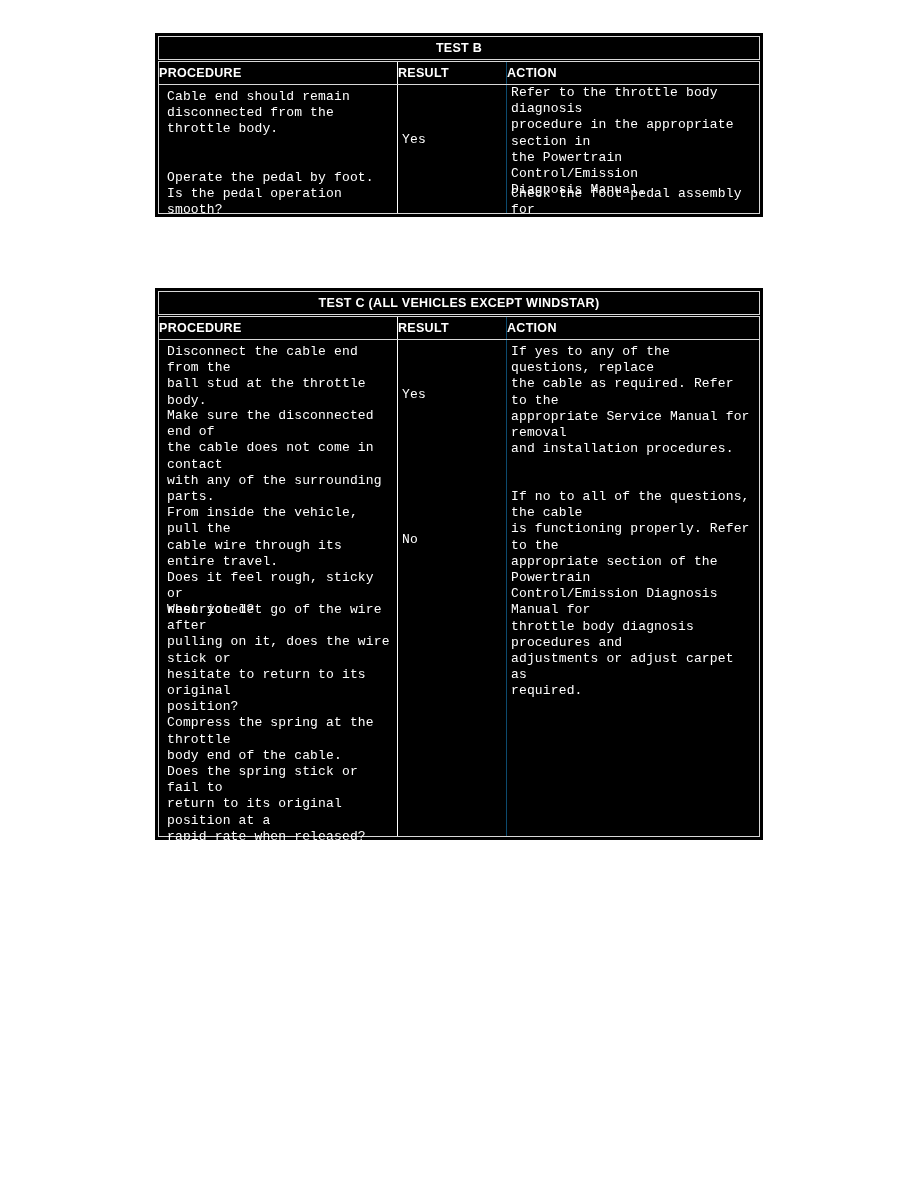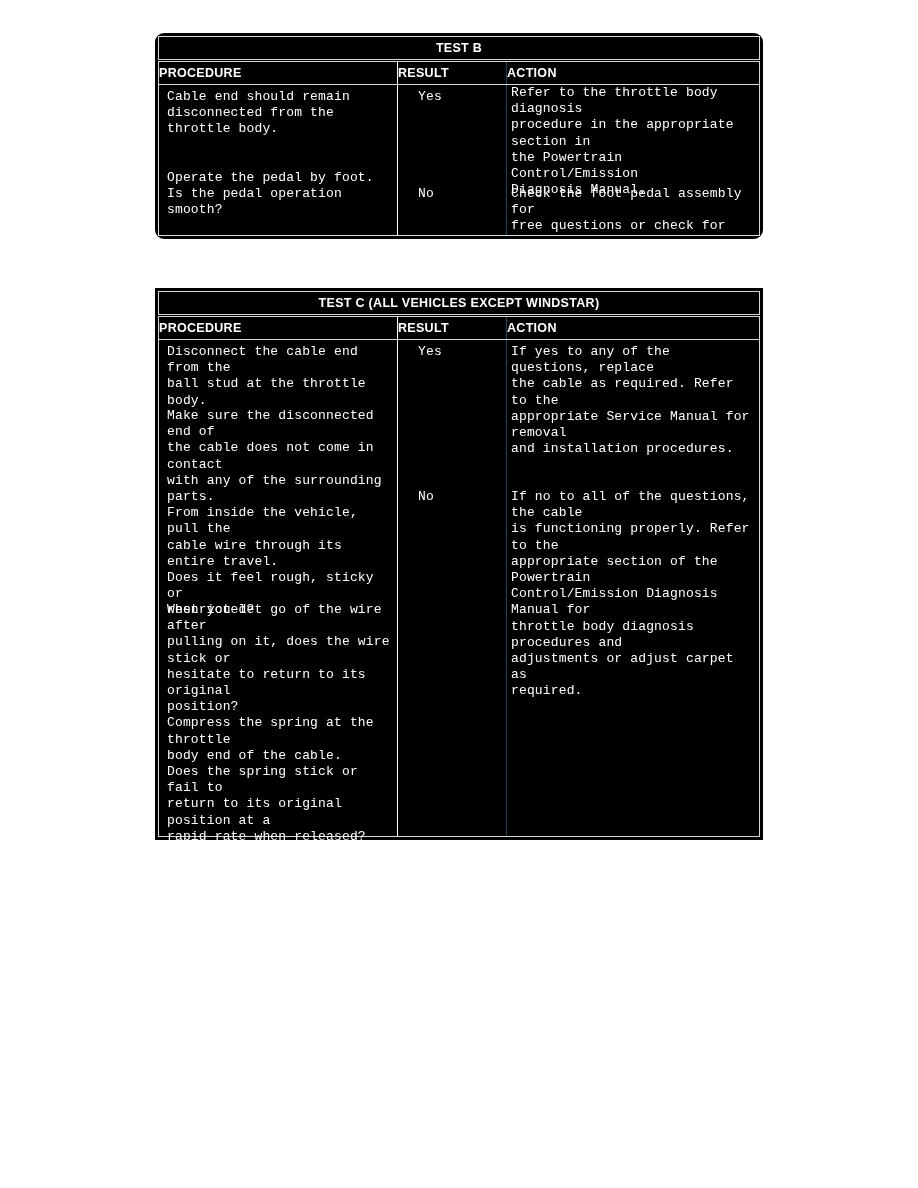--- a/index.html
+++ b/index.html
@@ -16,21 +16,21 @@
     }
     .test-table {
       position: absolute;
       left: 155px;
       width: 608px;
       background: #000000;
       border: 2px solid #000000;
       box-sizing: border-box;
       color: #ffffff;
     }
-    #table-b { top: 33px; height: 206px; border-radius: 9px; }
+    #table-b { top: 33px; height: 184px; }
     #table-c { top: 288px; height: 552px; }
 
     .tt-title {
       position: absolute;
       left: 1px; right: 1px; top: 1px;
       height: 24px;
       border: 1px solid #d8d8d8;
       box-sizing: border-box;
       text-align: center;
       font-weight: bold;
@@ -74,21 +74,21 @@
     .txt {
       position: absolute;
       left: 8px;
       right: 4px;
       font-size: 13px;
       line-height: 16.2px;
       white-space: pre-line;
       letter-spacing: 0.15px;
       font-family: Liberation Mono, monospace;
     }
-    .res-col .txt { left: 20px; }
+    .res-col .txt { left: 4px; margin-top: 43px; }
     .act-col .txt { left: 4px; right: 2px; }
   </style>
 </head>
 <body>
 
 <div class="test-table" id="table-b">
   <div class="tt-title">TEST B</div>
   <div class="tt-head">
     <div class="hcell col-proc">PROCEDURE</div>
     <div class="hcell col-res">RESULT</div>

